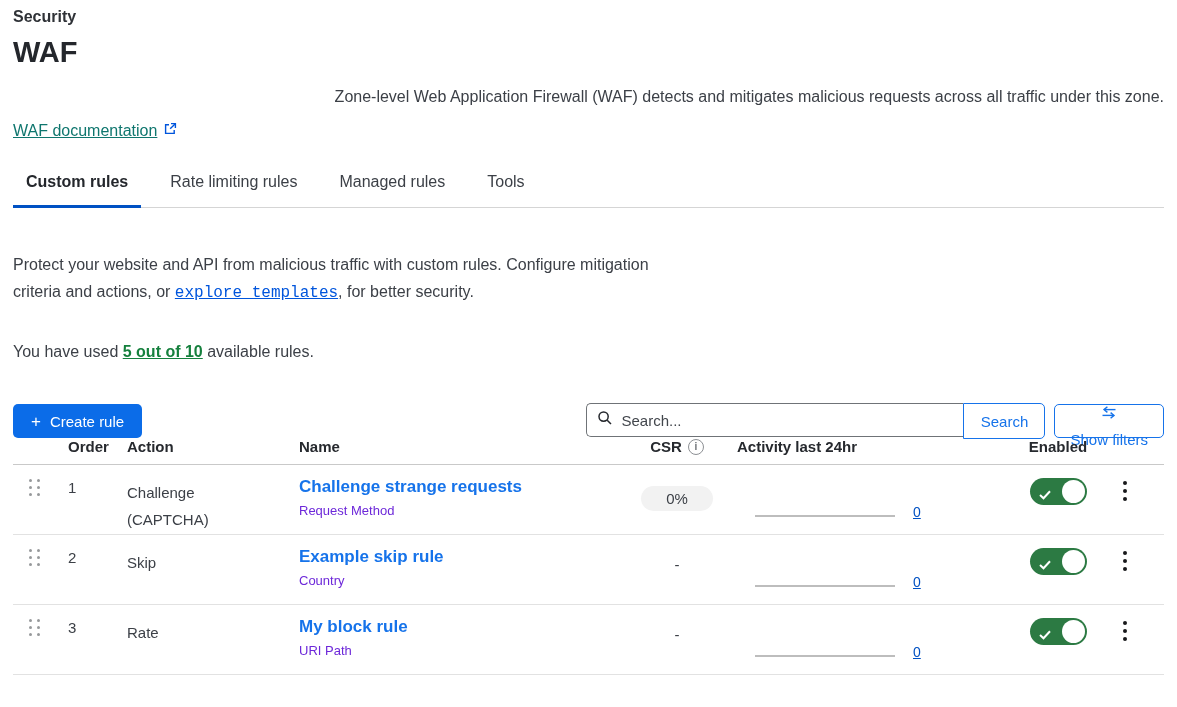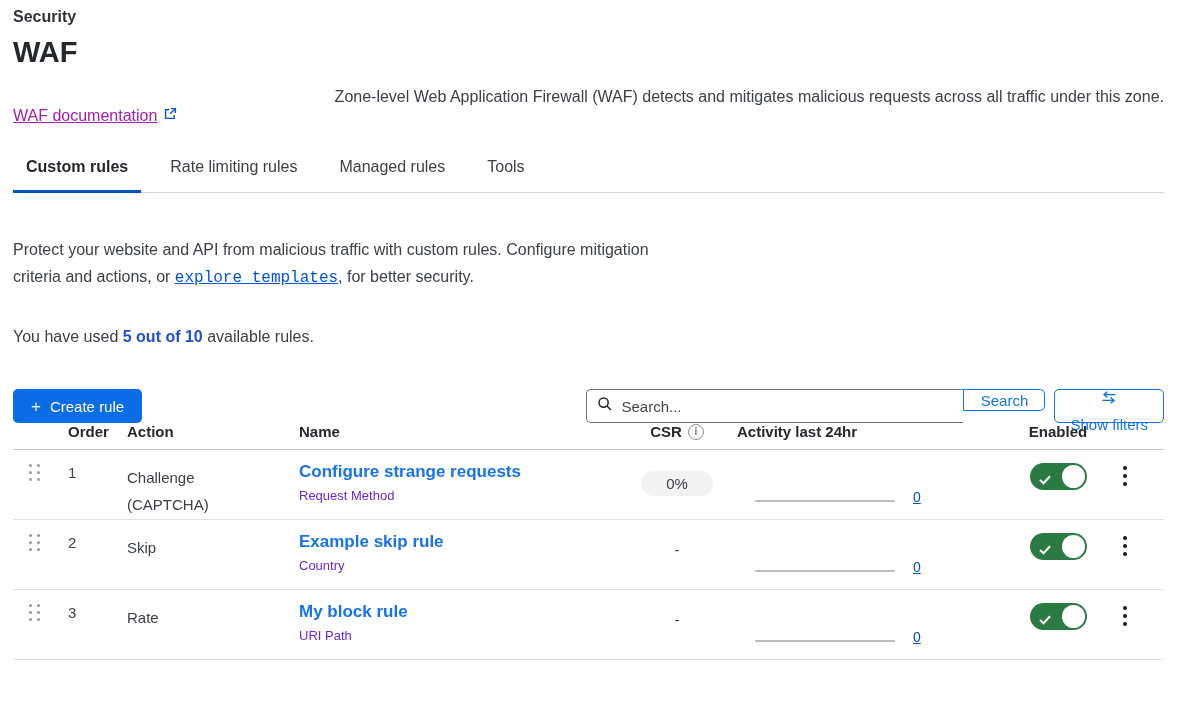--- a/index.html
+++ b/index.html
@@ -10,41 +10,41 @@
     color:#3c4047;
   }
   .page { padding:7px 13px 0 13px; }
 
   .breadcrumb { font-size:16px; font-weight:600; color:#2f3237; line-height:19px; }
   h1.title { font-size:29px; font-weight:700; color:#24272c; margin-top:9px; line-height:34px; }
   .desc { font-size:16px; color:#3c4047; margin-top:17px; line-height:21px;text-align:right; }
 
   .doc-link {
     display:inline-flex; align-items:center; gap:6px;
-    font-size:16px; color:#a21caf;
+    margin-top:15px; font-size:16px; color:#0f766e;
     text-decoration:underline; cursor:pointer;
   }
   .doc-link svg { flex:0 0 auto; }
 
   
   .tabs { display:flex; gap:16px; margin-top:33px; border-bottom:1px solid #d5d5d5; }
   .tab {
     font-size:16px; color:#3c4047; padding:0 13px 16px 13px;
     cursor:pointer; position:relative; white-space:nowrap;
   }
   .tab.active { font-weight:700; color:#24272c; }
   .tab.active::after {
     content:""; position:absolute; left:0; right:0; bottom:-1px;
     height:3px; background:#0051c3;
   }
 
   .intro { margin-top:43px; font-size:16px; line-height:27px; color:#3c4047; }
   .intro a { color:#0055dc; text-decoration:underline; cursor:pointer;font-family:Liberation Mono, monospace; }
   .usage { margin-top:36px; font-size:16px; color:#3c4047; }
-  .usage b { color:#1d4ed8; }
+  .usage b { color:#15803d;text-decoration:underline; }
 
   
   .toolbar { margin-top:43px; display:flex; align-items:center; height:34px; }
   .btn-primary {
     display:inline-flex; align-items:center; gap:9px;
     background:#0b6ce8; color:#fff; border:none; border-radius:5px;
     height:34px; padding:0 18px; font-size:15px; cursor:pointer;
     font-family:inherit;
   }
   .btn-primary .plus { font-size:17px; font-weight:400; line-height:1; }
@@ -54,21 +54,21 @@
     display:flex; align-items:center; gap:8px;
     width:377px; height:34px; border:1px solid #6f7377;
     border-radius:5px 0 0 5px; border-right:none; padding:0 10px; background:#fff;
   }
   .search-box input {
     border:none; outline:none; flex:1; font-size:15px; color:#3c4047;
     font-family:inherit; background:transparent;
   }
   .search-box input::placeholder { color:#42464c; }
   .btn-search {
-    width:82px; height:22px; background:#fff; color:#1673ea;
+    width:82px; height:36px; background:#fff; color:#1673ea;
     border:1px solid #1673ea; border-radius:0 5px 5px 0;
     font-size:15px; cursor:pointer; font-family:inherit;
   }
   .btn-filters {
     display:inline-flex; align-items:center; gap:9px; margin-left:9px;
     height:34px; padding:0 15px; background:#fff; color:#1673ea;
     border:1px solid #1673ea; border-radius:5px; font-size:15px;
     cursor:pointer; font-family:inherit;flex-direction:column;
   }
 
@@ -220,21 +220,21 @@
             <i></i>
             <i></i>
             <i></i>
             <i></i>
             <i></i>
           </span>
       </div>
       <div class="cell-order">1</div>
       <div class="cell-action">Challenge (CAPTCHA)</div>
       <div class="cell-name">
-        <a class="rule-link">Configure strange requests</a>
+        <a class="rule-link">Challenge strange requests</a>
         <div class="rule-field">Request Method</div>
       </div>
       <div class="cell-csr">
         <span class="csr-value pill">0%</span>
       </div>
       <div class="cell-activity">
         <div class="sparkline"></div>
         <a class="activity-count">0</a>
       </div>
       <div class="cell-enabled">

